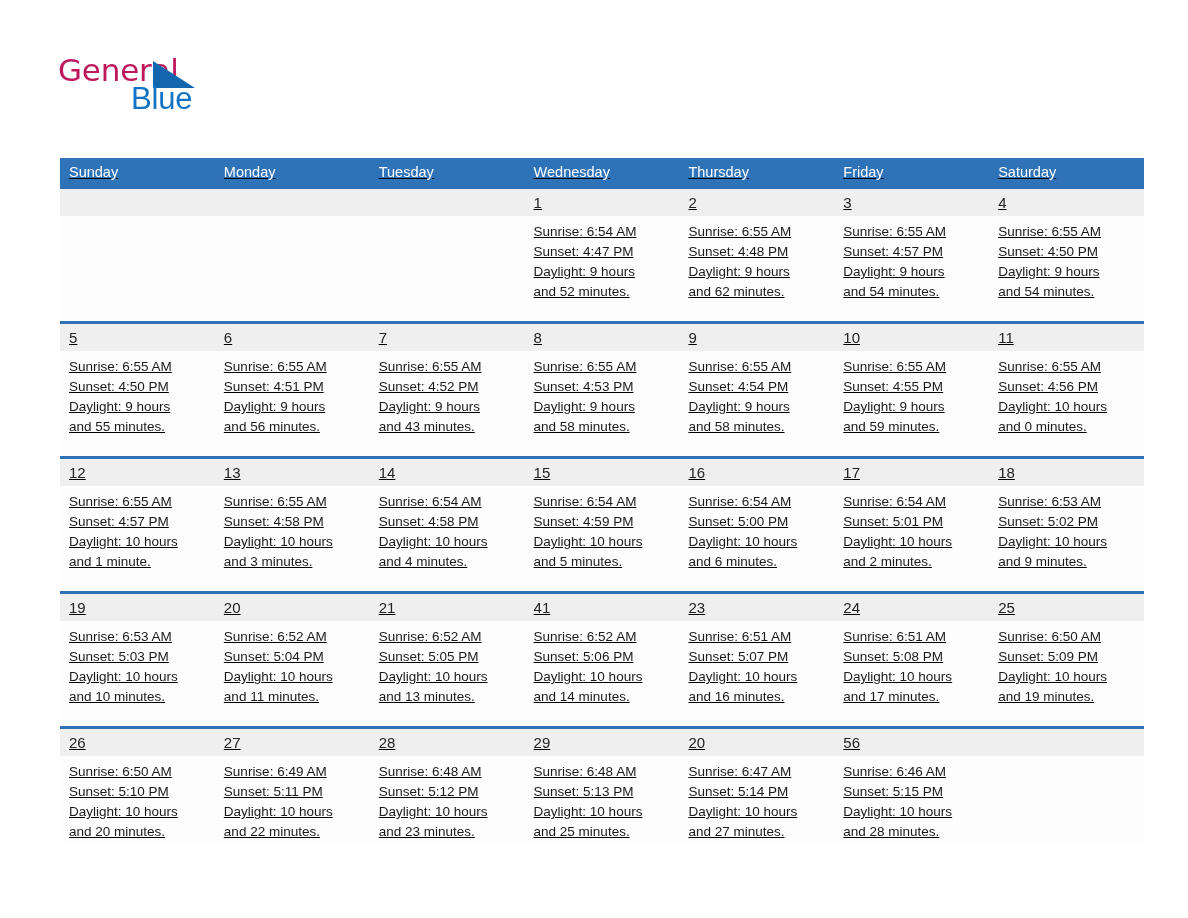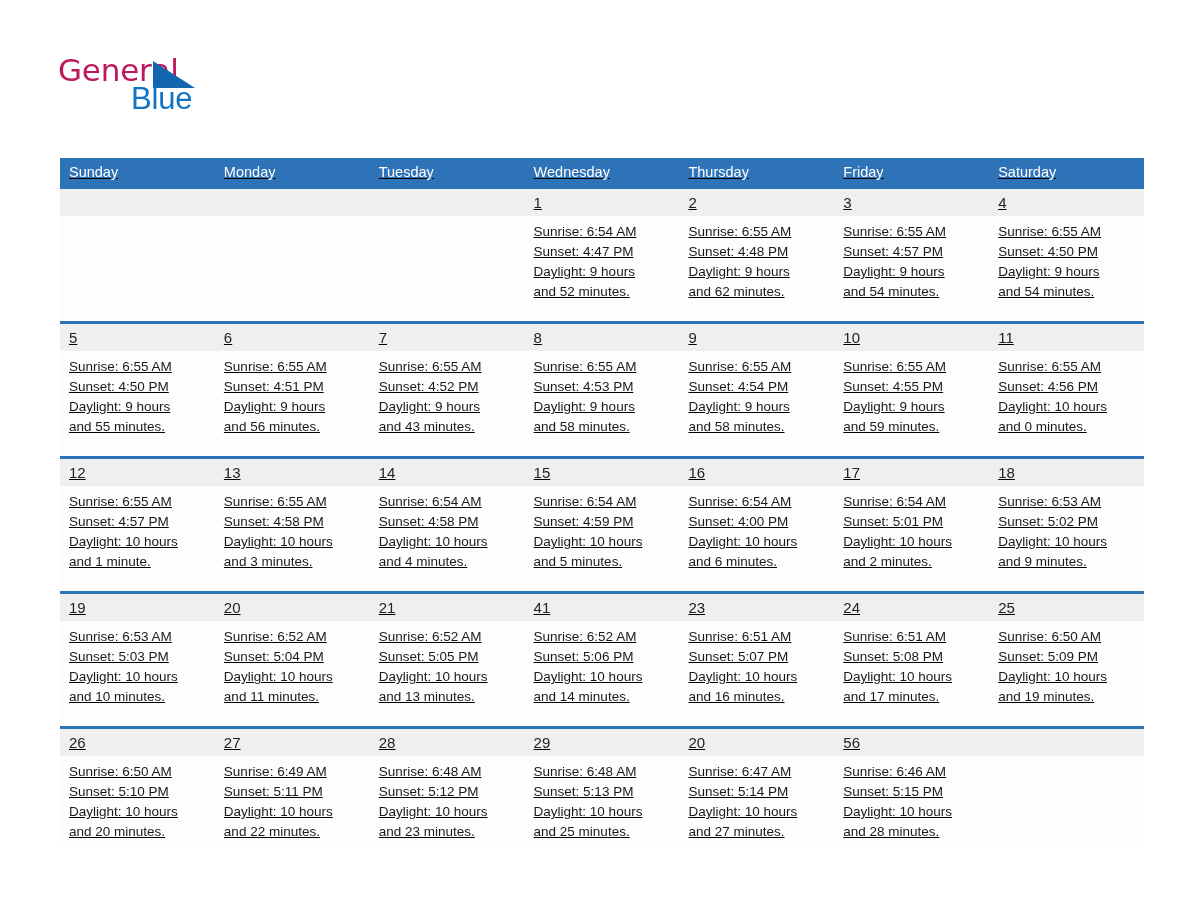--- a/index.html
+++ b/index.html
@@ -312,21 +312,21 @@
               <div>Sunrise: 6:54 AM</div>
               <div>Sunset: 4:59 PM</div>
               <div>Daylight: 10 hours</div>
               <div>and 5 minutes.</div>
             </div>
           </div>
           <div class="day-cell">
             <div class="daynum-band"><span class="daynum">16</span></div>
             <div class="day-info">
               <div>Sunrise: 6:54 AM</div>
-              <div>Sunset: 4:00 PM</div>
+              <div>Sunset: 5:00 PM</div>
               <div>Daylight: 10 hours</div>
               <div>and 6 minutes.</div>
             </div>
           </div>
           <div class="day-cell">
             <div class="daynum-band"><span class="daynum">17</span></div>
             <div class="day-info">
               <div>Sunrise: 6:54 AM</div>
               <div>Sunset: 5:01 PM</div>
               <div>Daylight: 10 hours</div>

